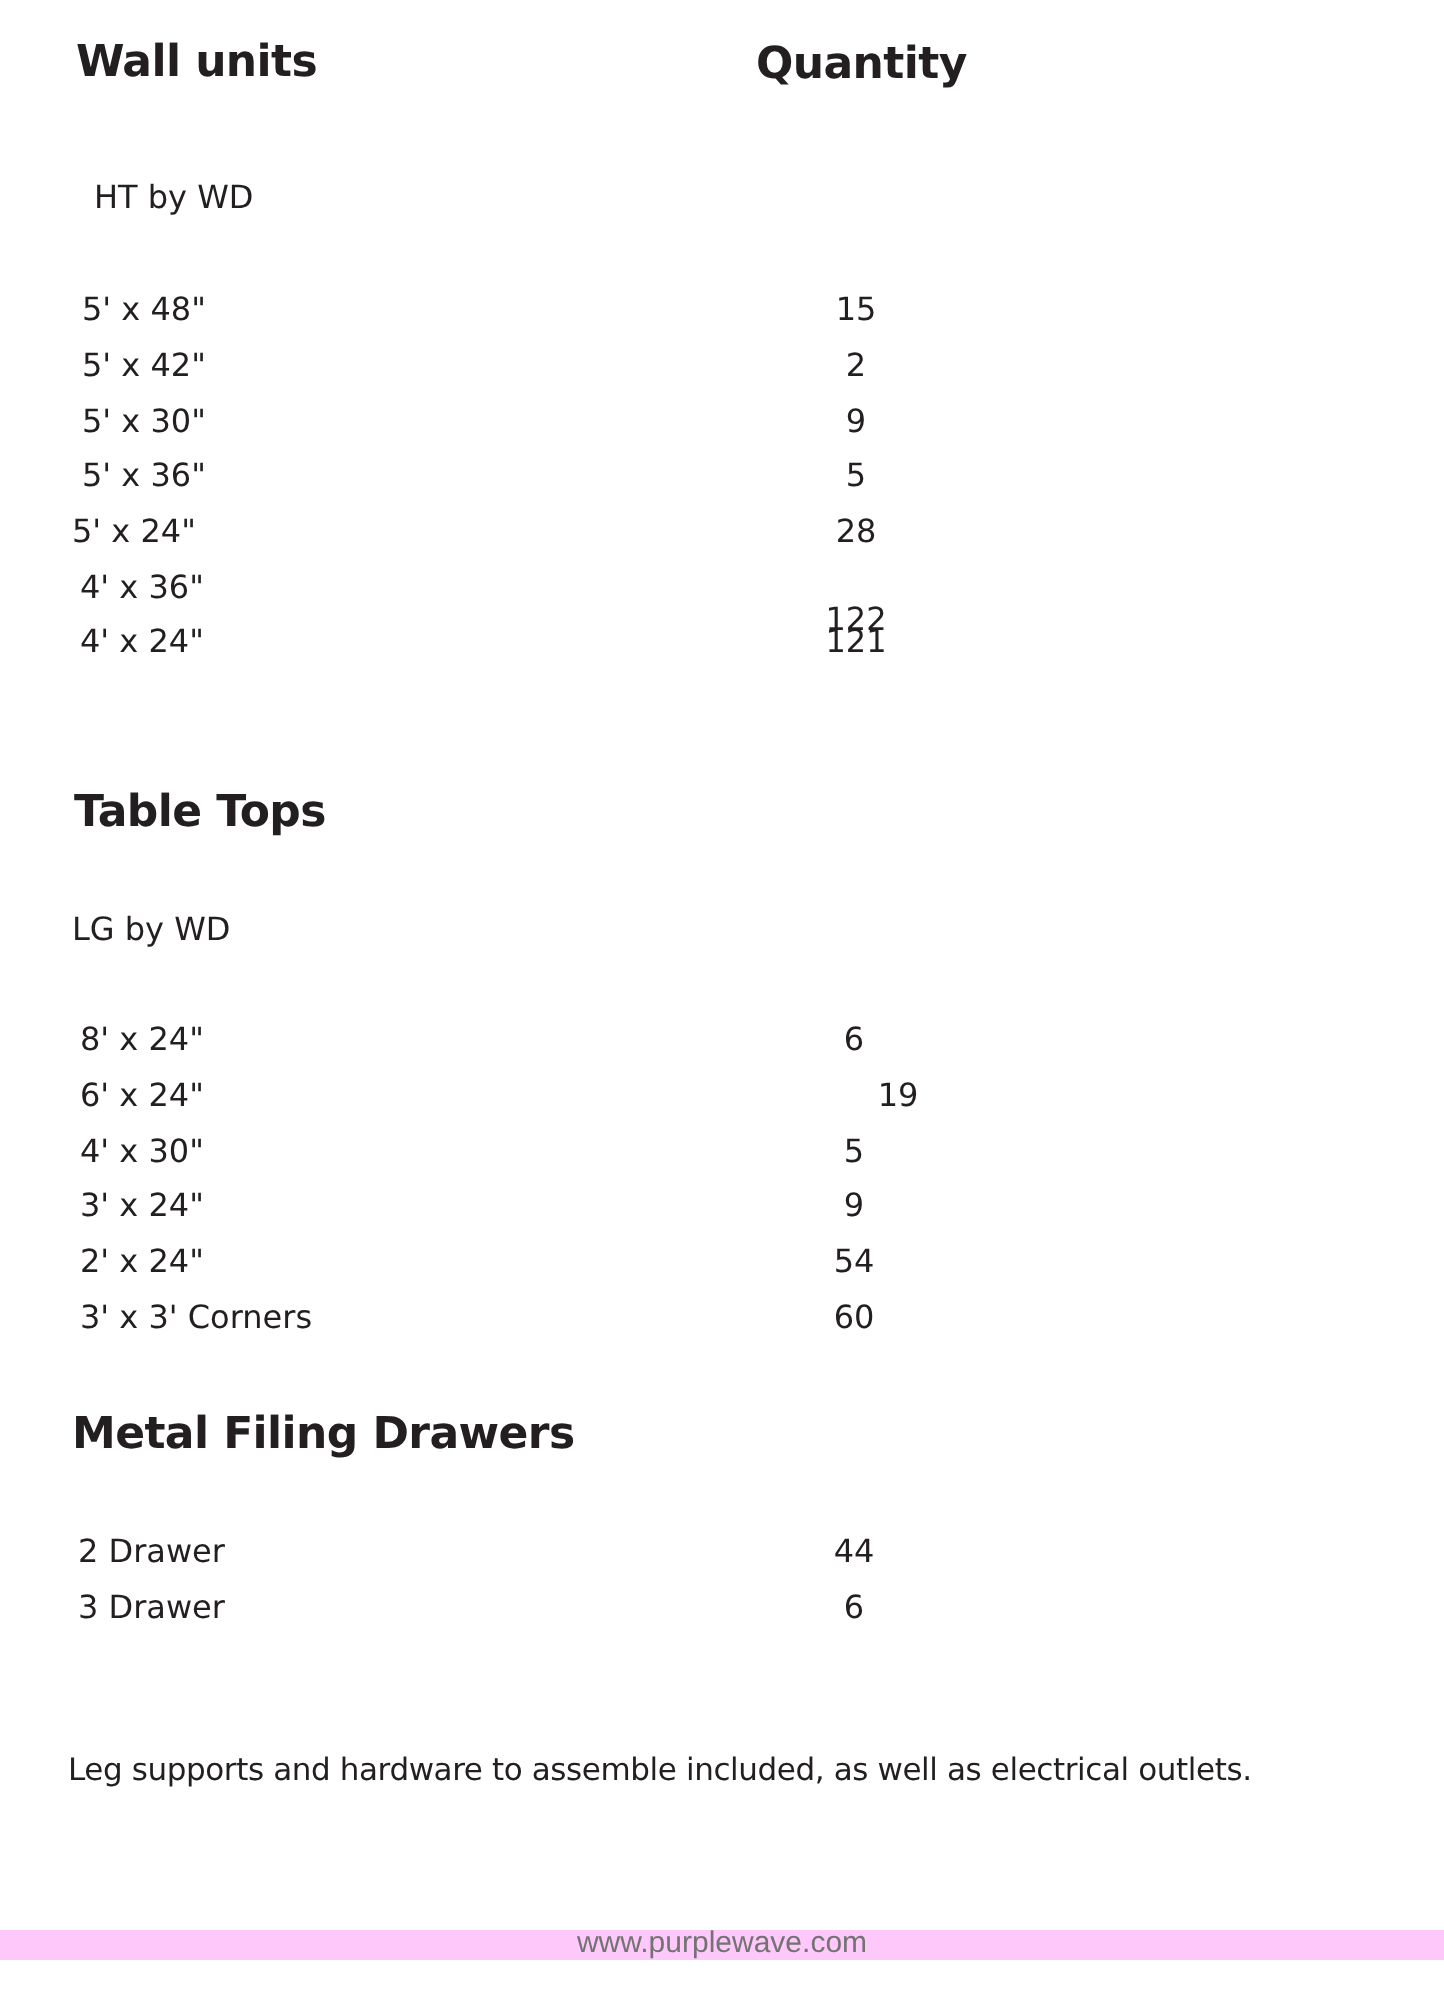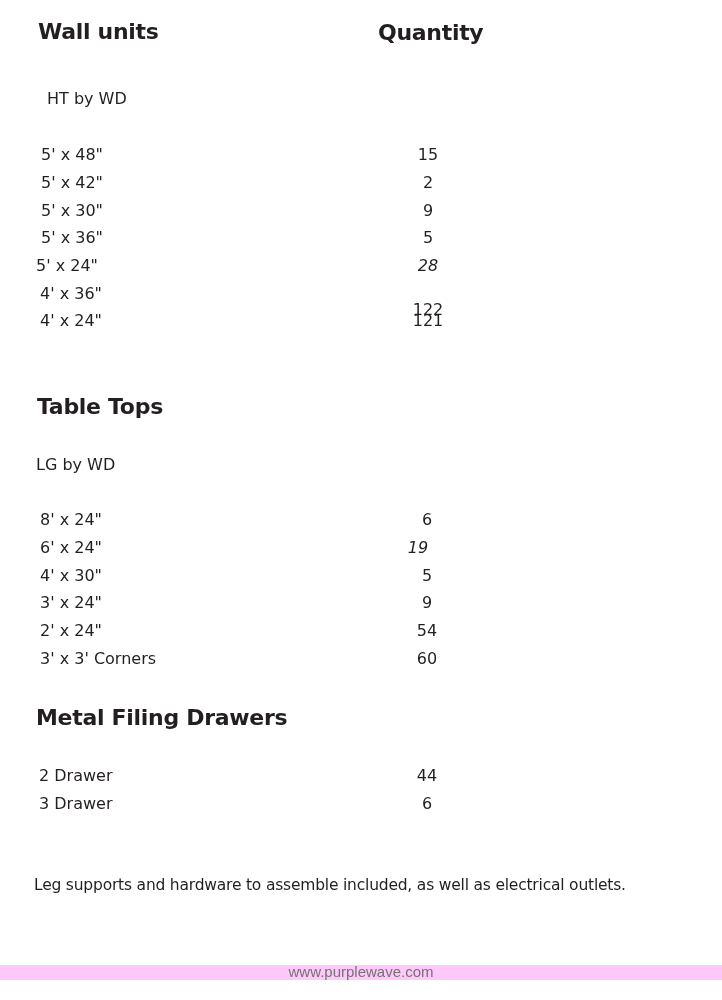--- a/index.html
+++ b/index.html
@@ -36,38 +36,38 @@
   <div class="abs row" style="left:41px; top:173px;">5'  x  42"</div>
   <div class="abs row qty" style="left:388px; top:173px;">2</div>
 
   <div class="abs row" style="left:41px; top:201px;">5'  x  30"</div>
   <div class="abs row qty" style="left:388px; top:201px;">9</div>
 
   <div class="abs row" style="left:41px; top:228px;">5'  x 36"</div>
   <div class="abs row qty" style="left:388px; top:228px;">5</div>
 
   <div class="abs row" style="left:36px; top:256px;">5'  x 24"</div>
-  <div class="abs row qty" style="left:388px; top:256px;font-style:italic;">28</div>
+  <div class="abs row qty" style="left:388px; top:256px;">28</div>
 
   <div class="abs row" style="left:40px; top:284px;">4' x 36"</div>
   <div class="abs row qty" style="left:388px; top:284px;margin-top:16px;">122</div>
 
   <div class="abs row" style="left:40px; top:311px;">4'  x 24"</div>
   <div class="abs row qty" style="left:388px; top:311px;">121</div>
 </div>
 
 <div class="abs h1" style="left:37px; top:394px;text-align:right;">Table Tops</div>
 <div class="abs sub" style="left:36px; top:455px;">LG  by WD</div>
 
 <div>
   <div class="abs row" style="left:40px; top:510px;">8'  x 24"</div>
   <div class="abs row qty" style="left:387px; top:510px;">6</div>
 
   <div class="abs row" style="left:40px; top:538px;">6'  x 24"</div>
-  <div class="abs row qty" style="left:378px; top:538px;font-style:italic;">19</div>
+  <div class="abs row qty" style="left:409px; top:538px;">19</div>
 
   <div class="abs row" style="left:40px; top:566px;">4'  x 30"</div>
   <div class="abs row qty" style="left:387px; top:566px;">5</div>
 
   <div class="abs row" style="left:40px; top:593px;">3'  x 24"</div>
   <div class="abs row qty" style="left:387px; top:593px;">9</div>
 
   <div class="abs row" style="left:40px; top:621px;">2'  x 24"</div>
   <div class="abs row qty" style="left:387px; top:621px;">54</div>
 

